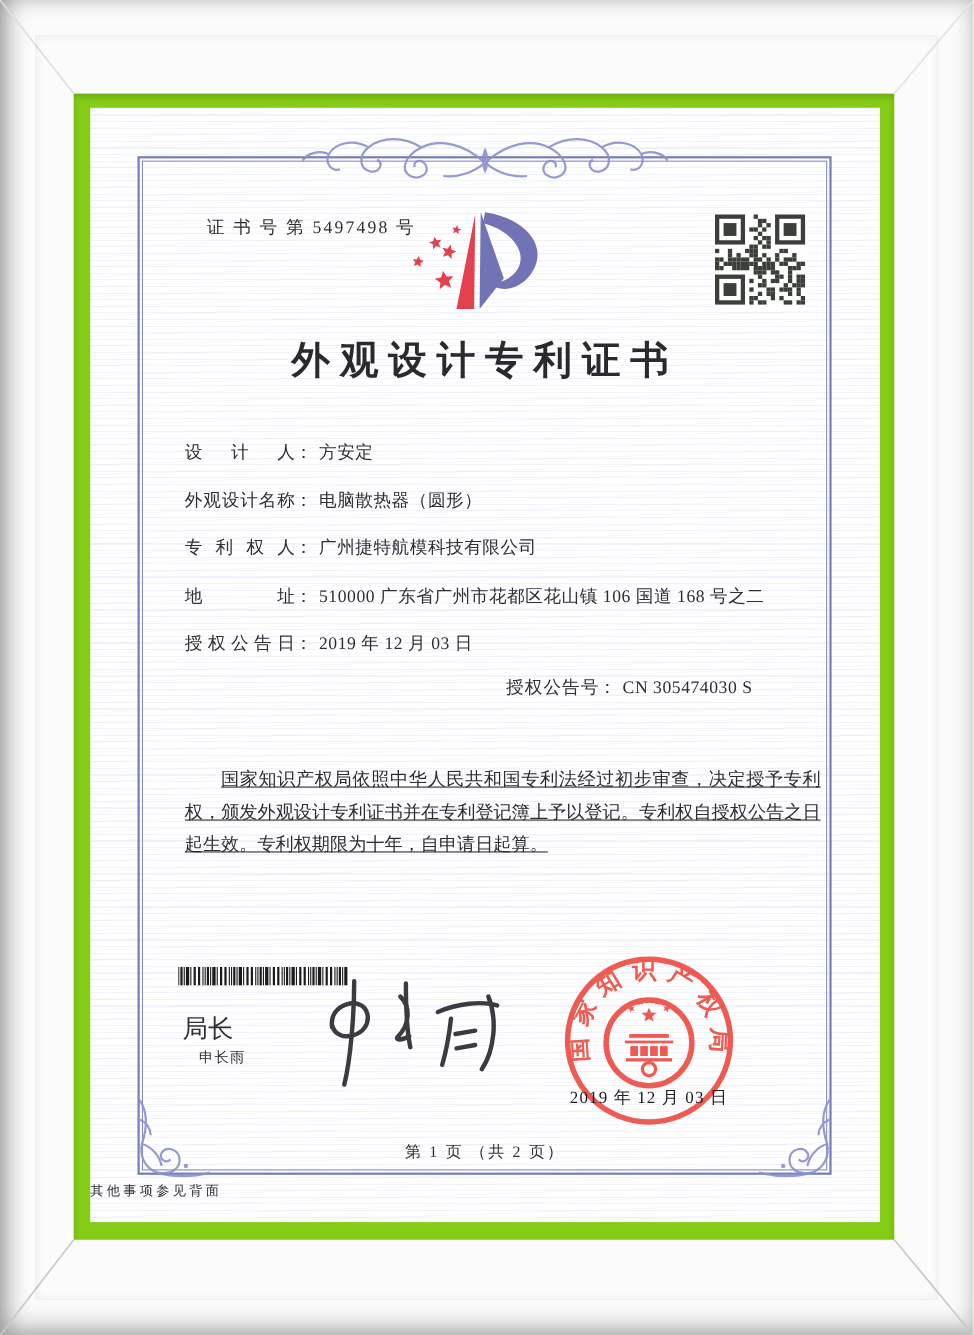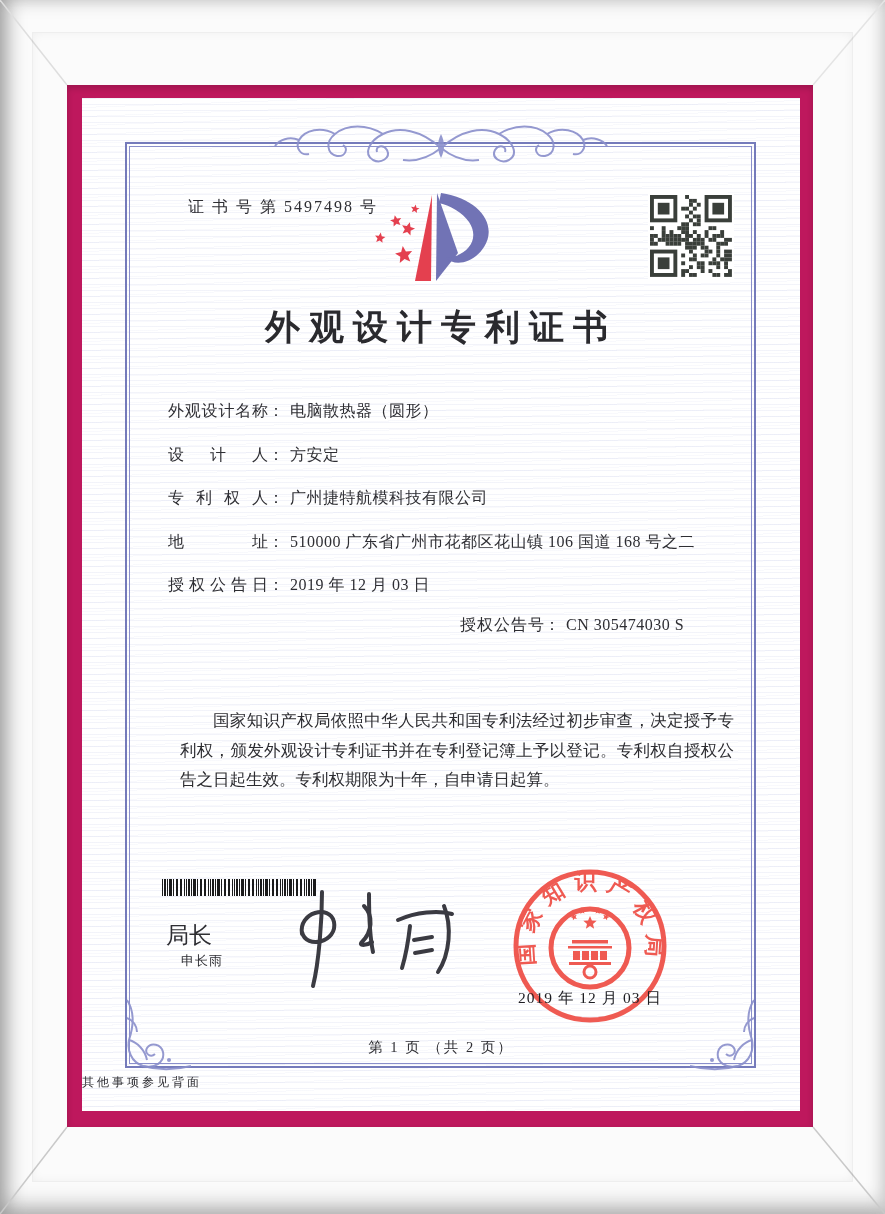--- a/index.html
+++ b/index.html
@@ -9,21 +9,21 @@
   
   .frame-face{position:absolute;inset:0;background:#fbfbfb;
     box-shadow:inset 16px 0 20px -10px #9a9a9a,
                inset -12px 0 16px -9px #cccccc,
                inset 0 14px 18px -12px #d8d8d8,
                inset 0 -18px 22px -12px #a8a8a8;}
   .frame-ring{position:absolute;inset:32px;border:1px solid rgba(0,0,0,0.05);
     box-shadow:inset 0 0 10px rgba(0,0,0,0.05);}
   .miters{position:absolute;inset:0;}
   
-  .rabbet{position:absolute;left:67px;top:85px;width:746px;height:1042px;background:#be185d;
+  .rabbet{position:absolute;left:67px;top:85px;width:746px;height:1042px;background:#84cc16;
     box-shadow:inset 0 3px 6px rgba(0,0,0,0.18);}
 
   
   .paper{position:absolute;left:15px;top:13px;width:718px;height:1013px;background:#ffffff;
     background-image:
       repeating-linear-gradient(180deg, rgba(130,140,205,0.10) 0px, rgba(130,140,205,0.10) 1px, transparent 1px, transparent 6px),
       repeating-linear-gradient(178deg, rgba(130,140,205,0.05) 0px, rgba(130,140,205,0.05) 1px, transparent 1px, transparent 9px);
     color:#333;}
 
   
@@ -44,21 +44,21 @@
 
   .fields{position:absolute;left:86px;top:303px;width:590px;font-size:16px;color:#2e2e33;}
   .frow{position:relative;height:43.6px;white-space:nowrap;}
   .flabel{display:inline-block;width:100px;text-align:justify;text-align-last:justify;}
   .fcolon{display:inline-block;margin-right:6px;}
   .fvalue{letter-spacing:0.5px;}
   .pair2{position:absolute;left:292px;top:0;}
 
   .body-text{position:absolute;left:86px;top:596px;width:578px;font-size:16.5px;
     line-height:29.5px;text-align:justify;color:#2c2c31;}
-  .body-text p{margin:12px;text-indent:2em;}
+  .body-text p{margin:0;text-indent:2em;text-decoration:underline;}
 
   .barcode{position:absolute;left:80px;top:781px;}
   .signer-title{position:absolute;left:84px;top:822px;font-size:23px;color:#2e2e33;}
   .signer-name{position:absolute;left:99px;top:854px;font-size:13px;color:#2e2e33;letter-spacing:1px;}
   .signature{position:absolute;left:190px;top:782px;}
 
   .seal{position:absolute;left:428px;top:768px;}
   .seal-date{position:absolute;left:436px;top:890px;font-size:15.5px;color:#1d1d22;letter-spacing:1px;z-index:5;}
 
   .page-no{position:absolute;left:0;top:940px;width:100%;text-align:center;font-size:14.5px;letter-spacing:2px;color:#2e2e33;}
@@ -265,22 +265,22 @@
             <rect x="64.4" y="80" width="3.9" height="3.9"></rect>
             <rect x="68.3" y="80" width="3.9" height="3.9"></rect>
             <rect x="76.1" y="80" width="3.9" height="3.9"></rect>
             <rect x="80" y="80" width="3.9" height="3.9"></rect>
           </g>
       </svg>
 
       <div class="title">外观设计专利证书</div>
 
       <div class="fields" id="fields">
+          <div class="frow"><span class="flabel">设计人</span><span class="fcolon">：</span><span class="fvalue">方安定</span></div>
           <div class="frow"><span class="flabel">外观设计名称</span><span class="fcolon">：</span><span class="fvalue">电脑散热器（圆形）</span></div>
-          <div class="frow"><span class="flabel">设计人</span><span class="fcolon">：</span><span class="fvalue">方安定</span></div>
           <div class="frow"><span class="flabel">专利权人</span><span class="fcolon">：</span><span class="fvalue">广州捷特航模科技有限公司</span></div>
           <div class="frow"><span class="flabel">地址</span><span class="fcolon">：</span><span class="fvalue">510000 广东省广州市花都区花山镇 106 国道 168 号之二</span></div>
           <div class="frow"><span class="flabel">授权公告日</span><span class="fcolon">：</span><span class="fvalue">2019 年 12 月 03 日</span><span class="pair2"><span class="flabel" style="width: 84px; margin-top: 40px;">授权公告号</span><span class="fcolon">：</span><span class="fvalue">CN 305474030 S</span></span></div>
         </div>
 
       <div class="body-text" id="bodyText">
           <p>国家知识产权局依照中华人民共和国专利法经过初步审查，决定授予专利权，颁发外观设计专利证书并在专利登记簿上予以登记。专利权自授权公告之日起生效。专利权期限为十年，自申请日起算。</p>
         </div>
 
       <svg class="barcode" width="154" height="17" viewBox="0 0 154 17">

